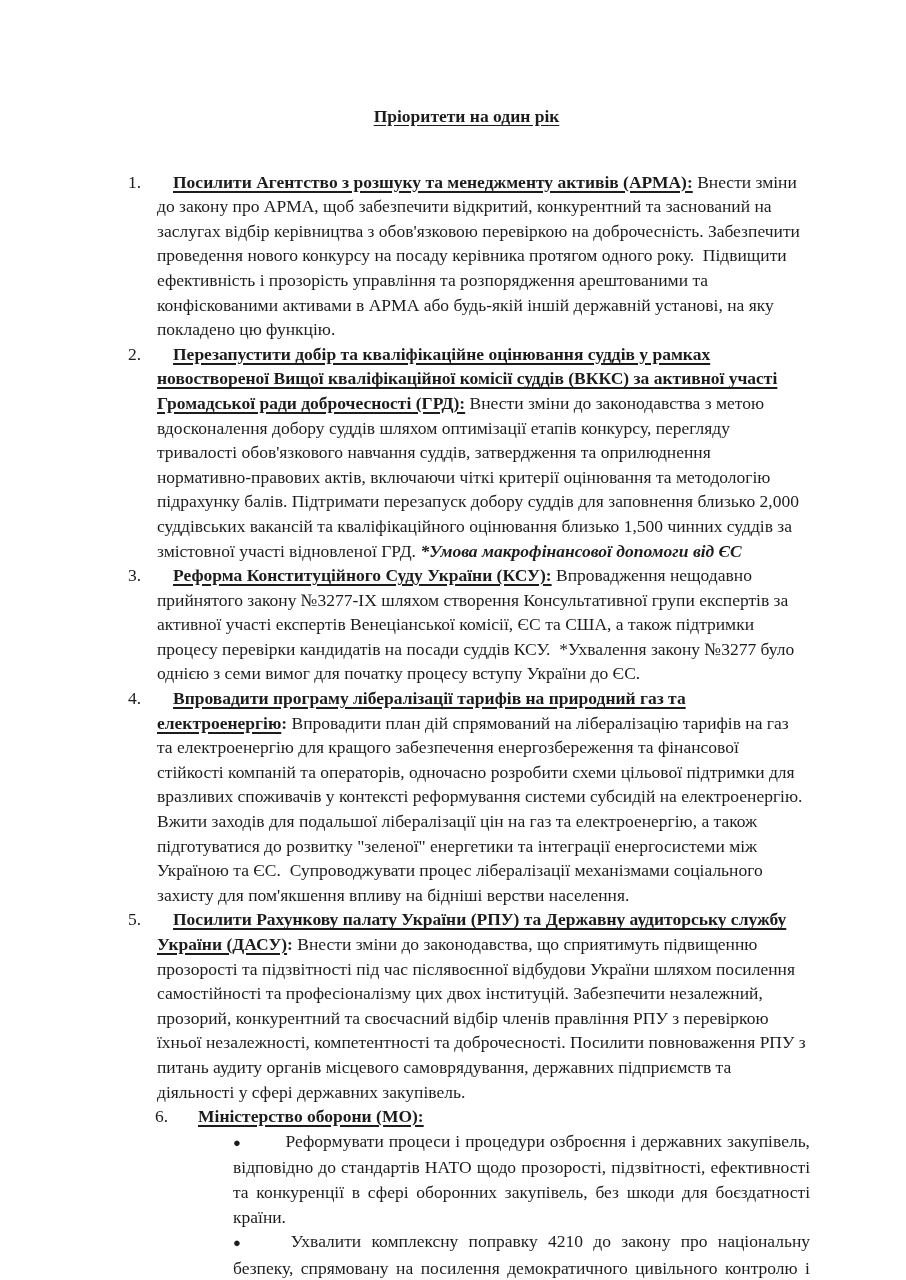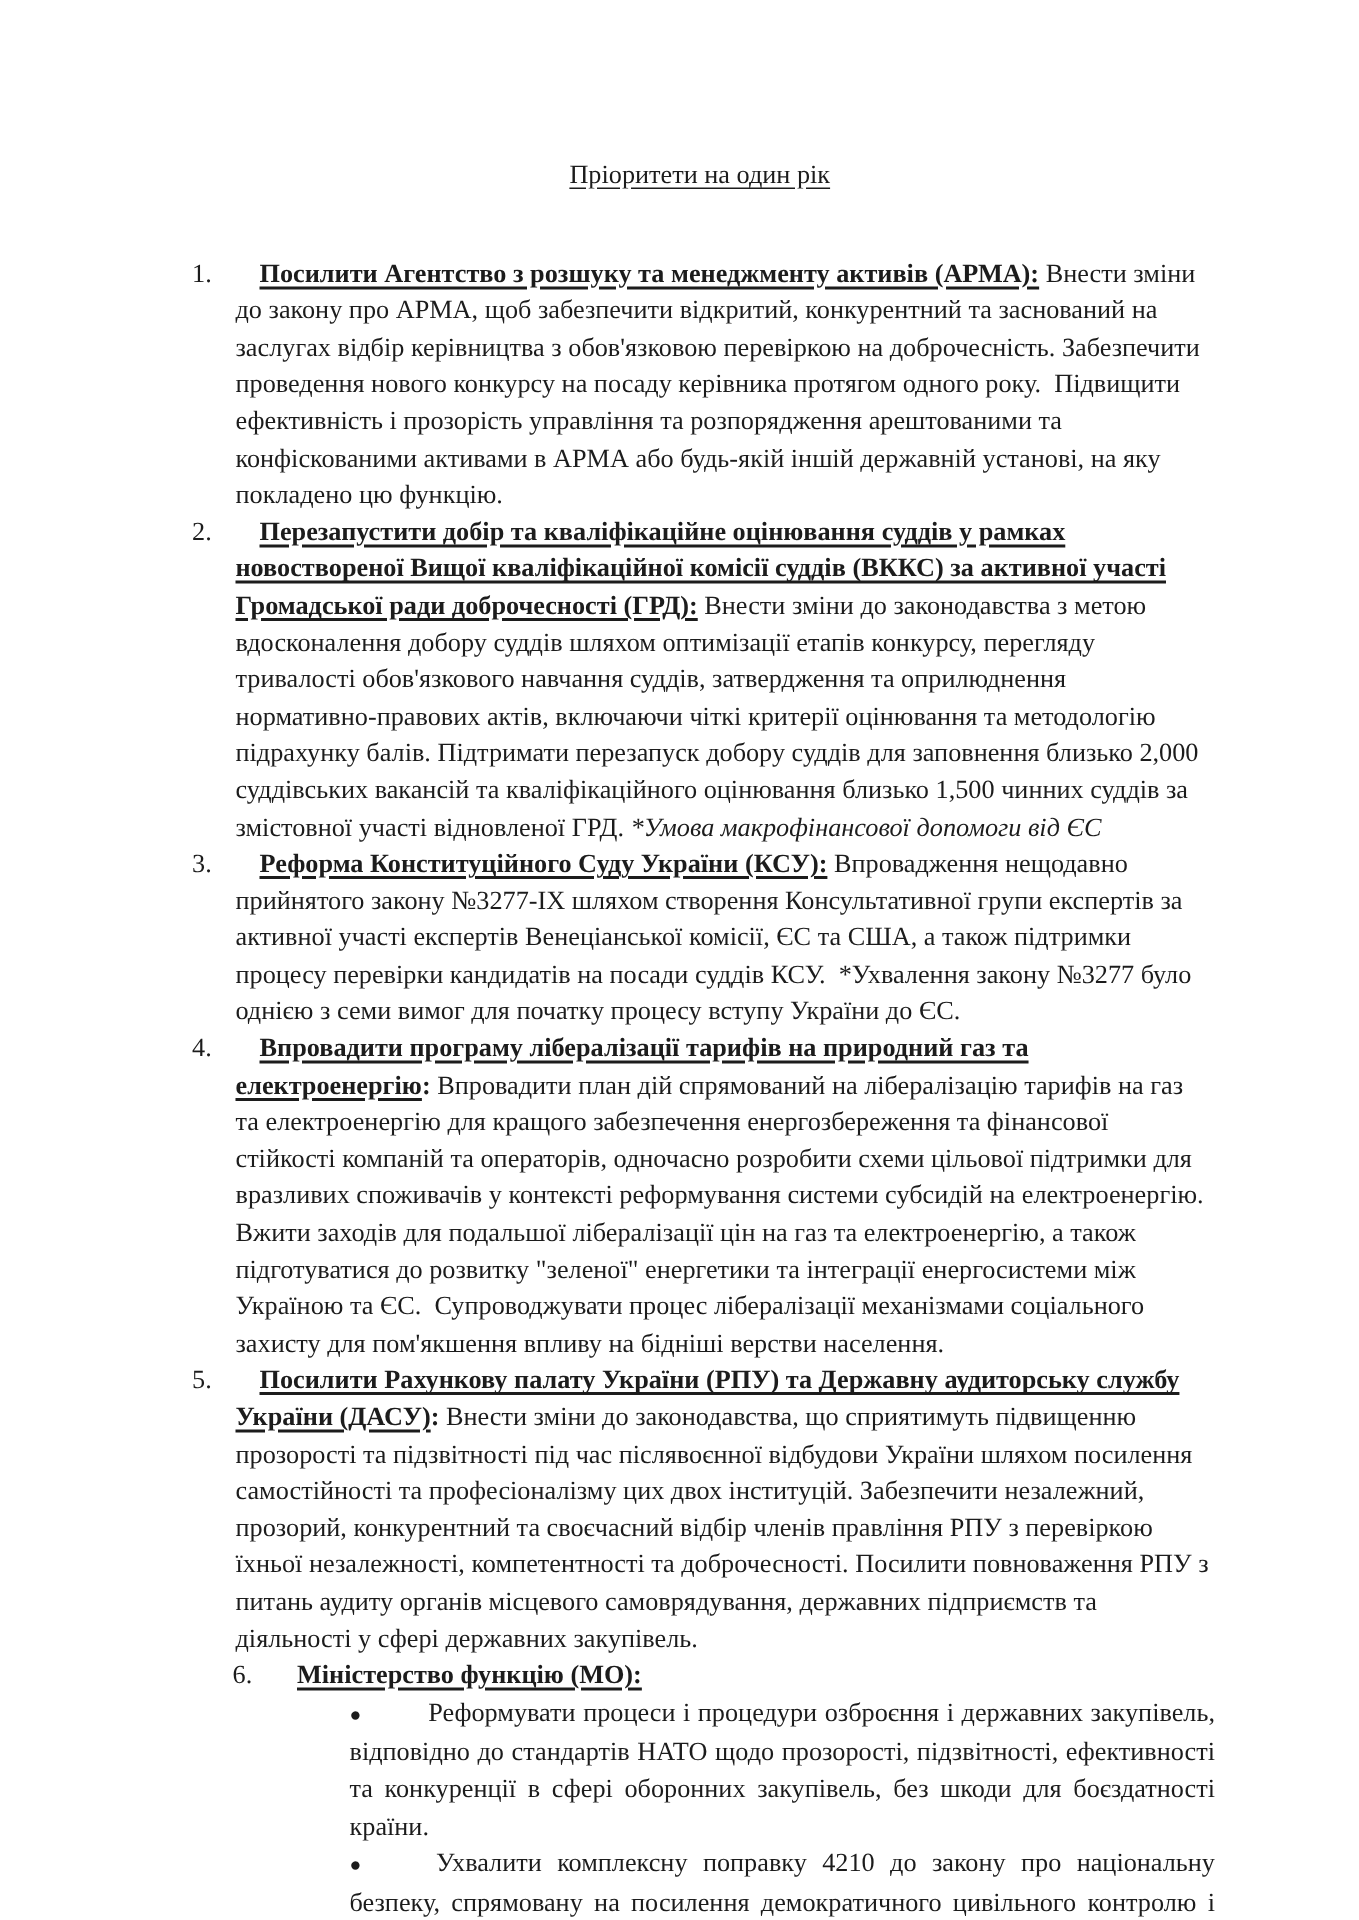--- a/index.html
+++ b/index.html
@@ -13,21 +13,21 @@
     overflow: hidden;
   }
   .page {
     box-sizing: border-box;
     width: 906px; height: 1280px;
     padding: 104px 100px 0 127px;
     background: #ffffff;
   }
   .doc-title {
     text-align: center;
-    font-weight: normal;
+    font-weight: bold;
     text-decoration: underline;
     text-underline-offset: 3px;
     margin: 0 0 41px 0;
     white-space: pre-wrap;
   }
   .olist { }
   .item {
     position: relative;
     padding-left: 30px;
     text-align: left;
@@ -37,21 +37,21 @@
     left: 1px; top: 0;
   }
   .heading {
     font-weight: bold;
     text-decoration: underline;
     text-underline-offset: 3px;
     text-decoration-thickness: 1.5px;
     margin-left: 16px;
   }
   .colon { font-weight: bold; }
-  .note-italic { font-style: italic; }
+  .note-italic { font-style: italic; font-weight: bold; }
   .item-mod { margin-left: 25px; }
   .item-mod .num { left: 3px; }
   .bullets { margin-left: 51px; margin-right: -4px; }
   .bullet-para { text-align: justify; }
   .bullet-para .marker { font-size: 13px; }
   .bullet-gap { display: inline-block; width: 44px; }
   .justify-last { text-align-last: justify; }
 </style>
 </head>
 <body>
@@ -76,21 +76,21 @@
 
     <div class="item">
       <span class="num">4.</span><span class="heading">Впровадити програму лібералізації тарифів на природний газ та електроенергію</span><span class="colon">:</span><span class="body"> Впровадити план дій спрямований на лібералізацію тарифів на газ та електроенергію для кращого забезпечення енергозбереження та фінансової стійкості компаній та операторів, одночасно розробити схеми цільової підтримки для вразливих споживачів у контексті реформування системи субсидій на електроенергію. Вжити заходів для подальшої лібералізації цін на газ та електроенергію, а також підготуватися до розвитку "зеленої" енергетики та інтеграції енергосистеми між Україною та ЄС.&nbsp; Супроводжувати процес лібералізації механізмами соціального захисту для пом'якшення впливу на бідніші верстви населення.</span>
     </div>
 
     <div class="item">
       <span class="num">5.</span><span class="heading">Посилити Рахункову палату України (РПУ) та Державну аудиторську службу України (ДАСУ)</span><span class="colon">:</span><span class="body"> Внести зміни до законодавства, що сприятимуть підвищенню прозорості та підзвітності під час післявоєнної відбудови України шляхом посилення самостійності та професіоналізму цих двох інституцій. Забезпечити незалежний, прозорий, конкурентний та своєчасний відбір членів правління РПУ з перевіркою їхньої незалежності, компетентності та доброчесності. Посилити повноваження РПУ з питань аудиту органів місцевого самоврядування, державних підприємств та діяльності у сфері державних закупівель.</span>
     </div>
 
     <div class="item item-mod">
-      <span class="num">6.</span><span class="heading">Міністерство функцію (МО):</span>
+      <span class="num">6.</span><span class="heading">Міністерство оборони (МО):</span>
 
       <div class="bullets">
         <div class="bullet-para">
           <span class="marker">●</span><span class="bullet-gap"></span><span>Реформувати процеси і процедури озброєння і державних закупівель, відповідно до стандартів НАТО щодо прозорості, підзвітності, ефективності та конкуренції в сфері оборонних закупівель, без шкоди для боєздатності країни.</span>
         </div>
         <div class="bullet-para justify-last">
           <span class="marker">●</span><span class="bullet-gap"></span><span>Ухвалити комплексну поправку 4210 до закону про національну безпеку, спрямовану на посилення демократичного цивільного контролю і моніторингу збройних сил, модернізацію системи командування і управління відповідно до</span>
         </div>
       </div>
     </div>

